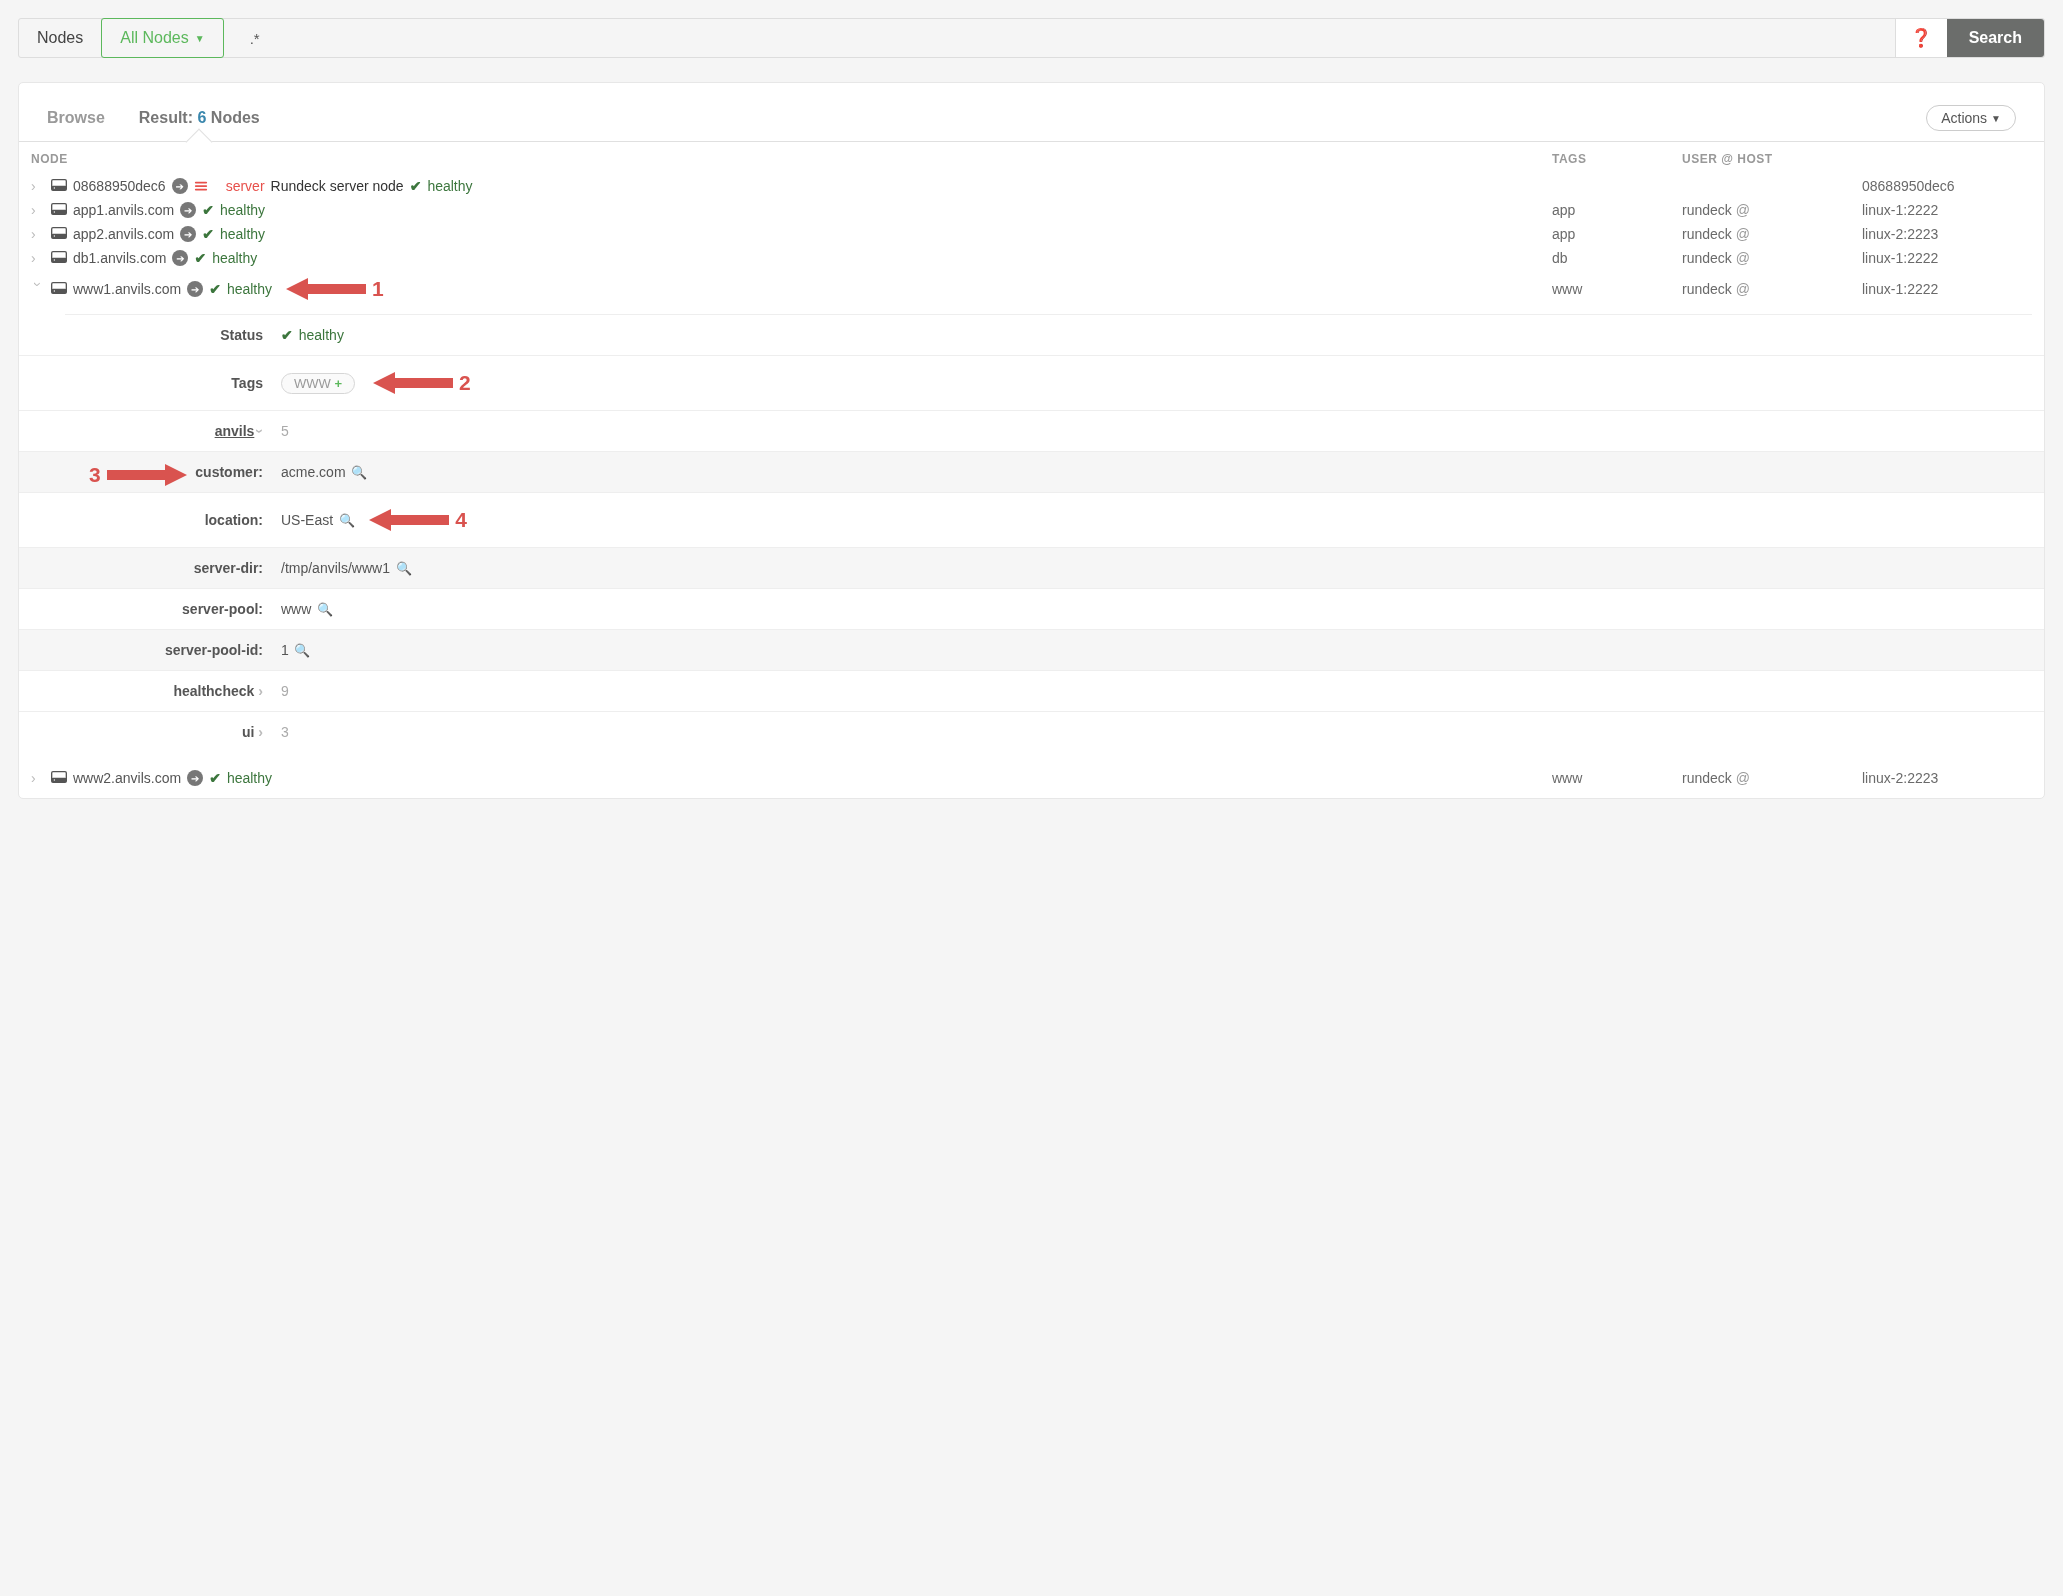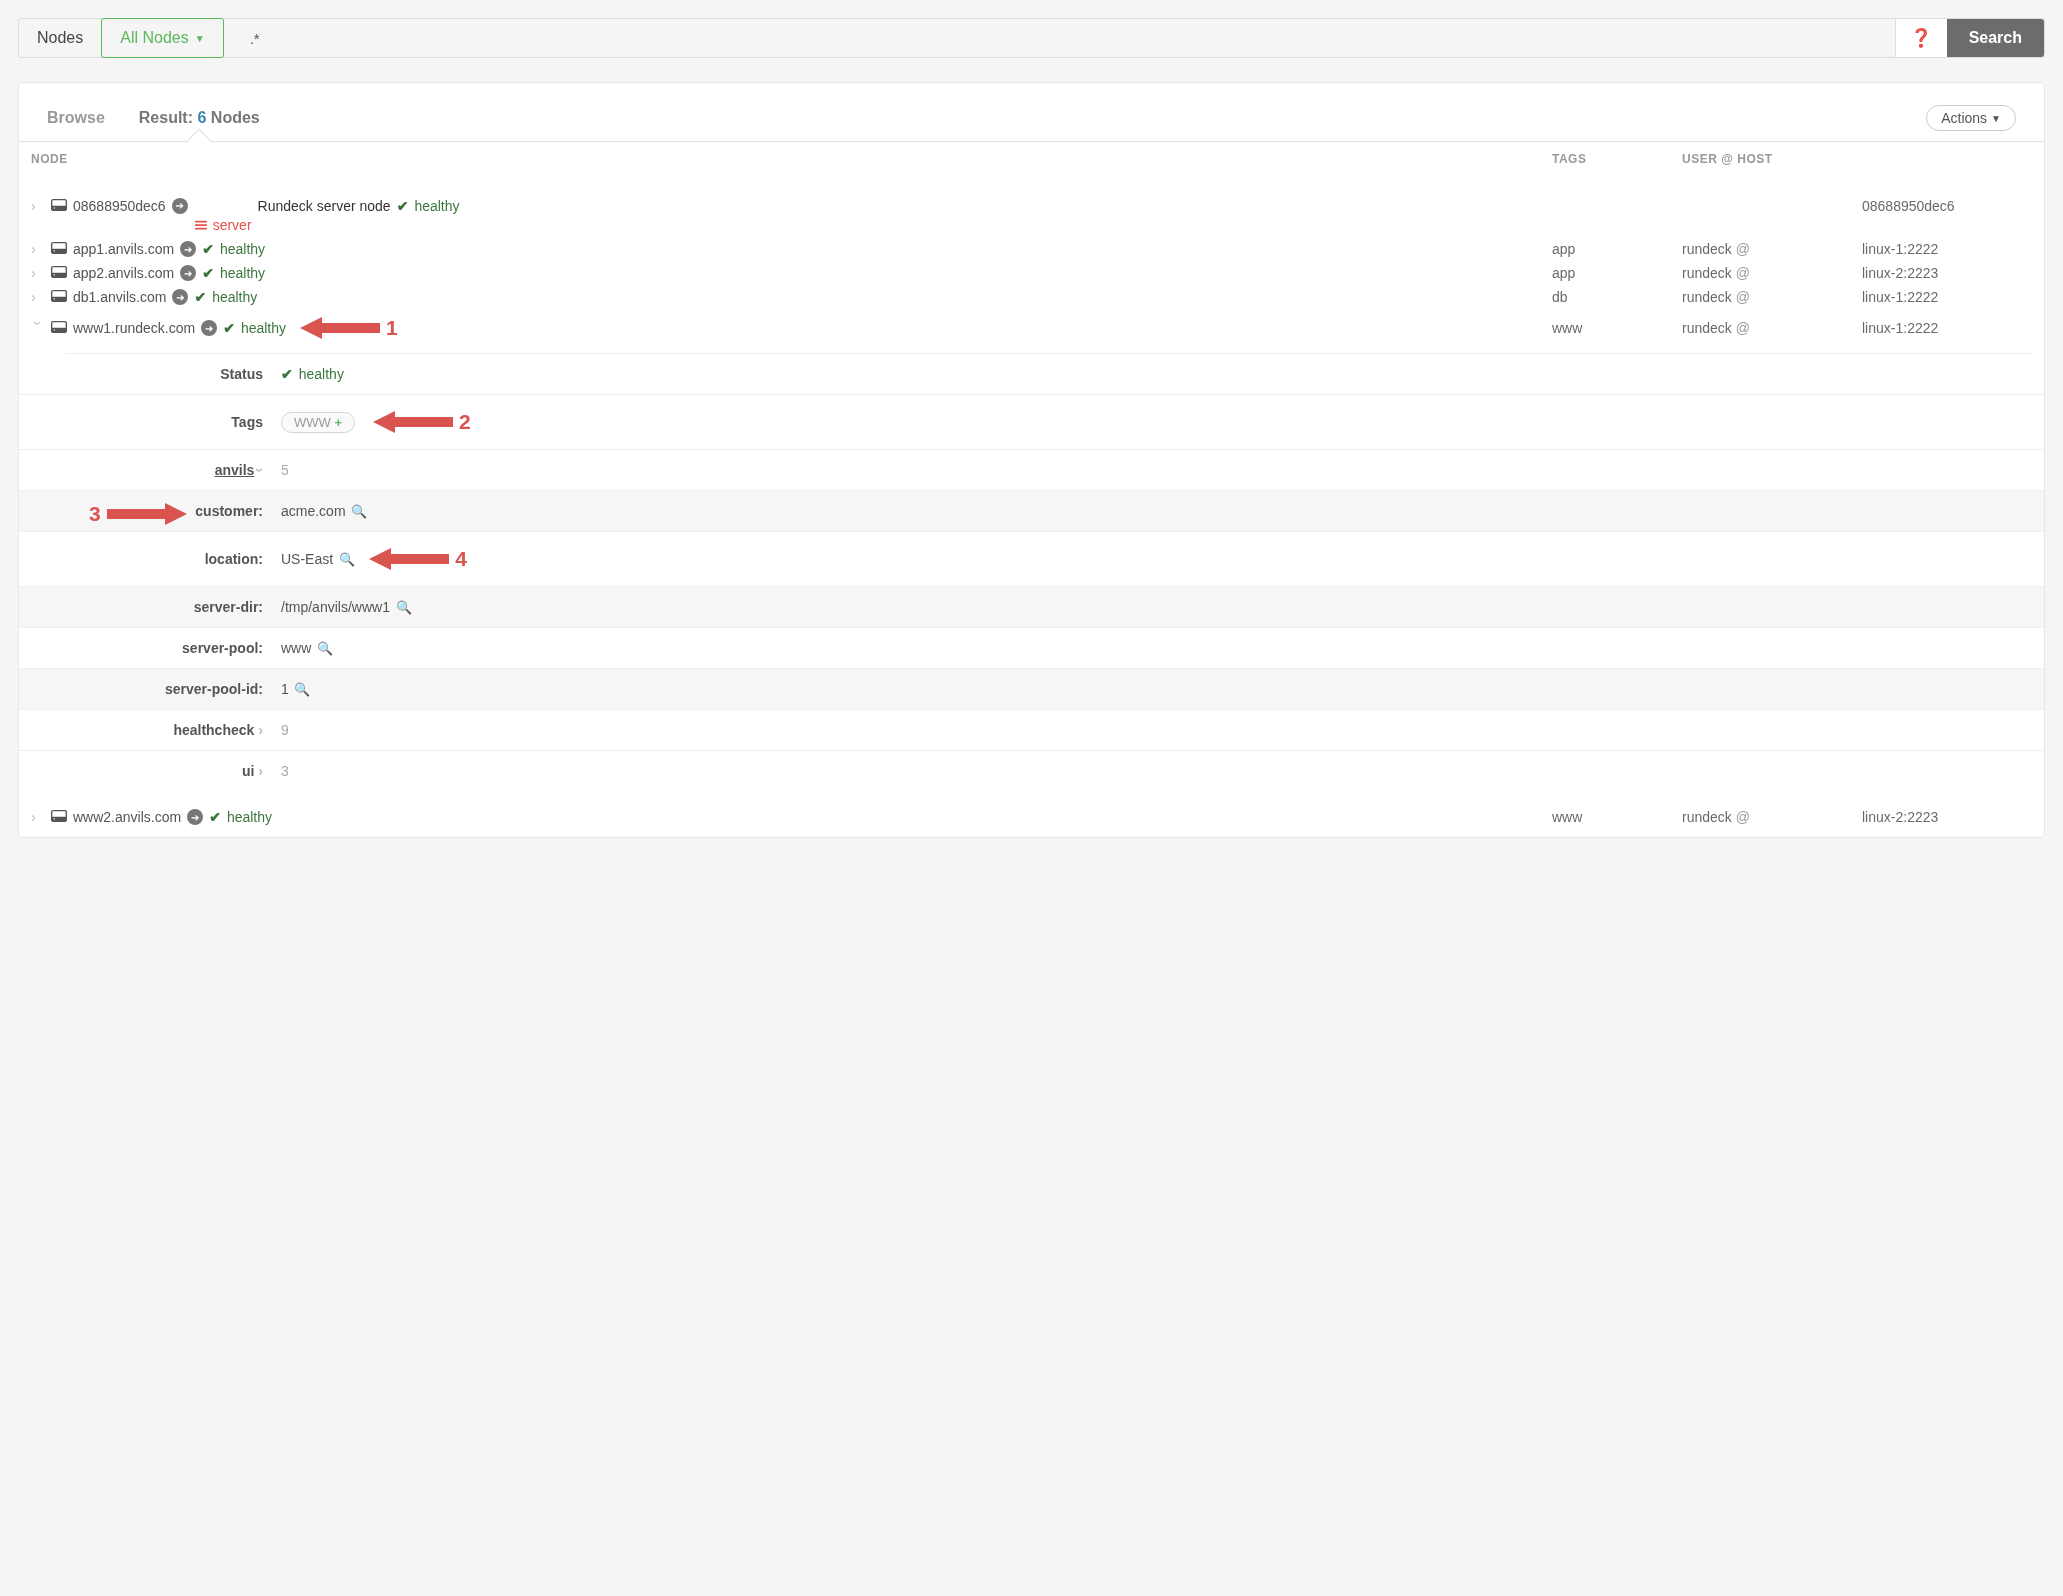--- a/index.html
+++ b/index.html
@@ -114,21 +114,21 @@
   .node-name-area { display:flex; align-items:center; gap:6px; flex-wrap:wrap;}
   .chev { color:#bbb; font-size:14px; width:14px; display:inline-block;}
   .hdd-icon { color:#555; font-size:14px; }
   .run-icon {
     width:16px;height:16px;border-radius:50%; background:#777;
     display:inline-flex;align-items:center;justify-content:center;color:#fff;
     font-size:10px;
   }
   .check { color: var(--green); font-weight:bold;}
   .healthy { color: var(--green); }
-  .server-badge { color: var(--accent-orange); display:inline-flex;align-items:center;gap:5px;margin-top:39px;}
+  .server-badge { color: var(--accent-orange); display:inline-flex;align-items:center;gap:18px;}
   .server-badge svg{width:14px;height:14px;}
   .node-desc { color:#333; }
   .user-col span.at{ color:#999; }
 
   
   .detail-divider { height:1px;background:#eee;margin:6px 12px 0 46px;}
   .detail-row {
     display:grid;
     grid-template-columns: 250px 1fr 180px 1fr;
     padding: 12px 12px; align-items:center;
@@ -271,21 +271,21 @@
     </div>
 
     <div class="node-row">
       <div class="node-name-area">
         <span class="chev" style="transform:rotate(90deg);display:inline-block;">›</span>
         <span class="hdd-icon"><svg width="16" height="12" viewBox="0 0 24 18">
                 <rect x="1" y="1" width="22" height="16" rx="2" fill="none" stroke="#555" stroke-width="2"></rect>
                 <rect x="1" y="10" width="22" height="7" rx="2" fill="#555"></rect>
                 <circle cx="5" cy="13.5" r="1" fill="#fff"></circle>
               </svg></span>
-        <span>www1.rundeck.com</span>
+        <span>www1.anvils.com</span>
         <span class="run-icon">➔</span>
         <span class="check">✔</span>
         <span class="healthy">healthy</span>
 
         <span class="annot" style="position:static;margin-left:8px;">
           <svg class="arrow-left-svg" viewBox="0 0 80 30">
                 <polygon points="0,15 22,4 22,10 80,10 80,20 22,20 22,26" fill="#d9534f"></polygon>
               </svg>
           <span style="margin-left:6px;">1</span>
         </span>

